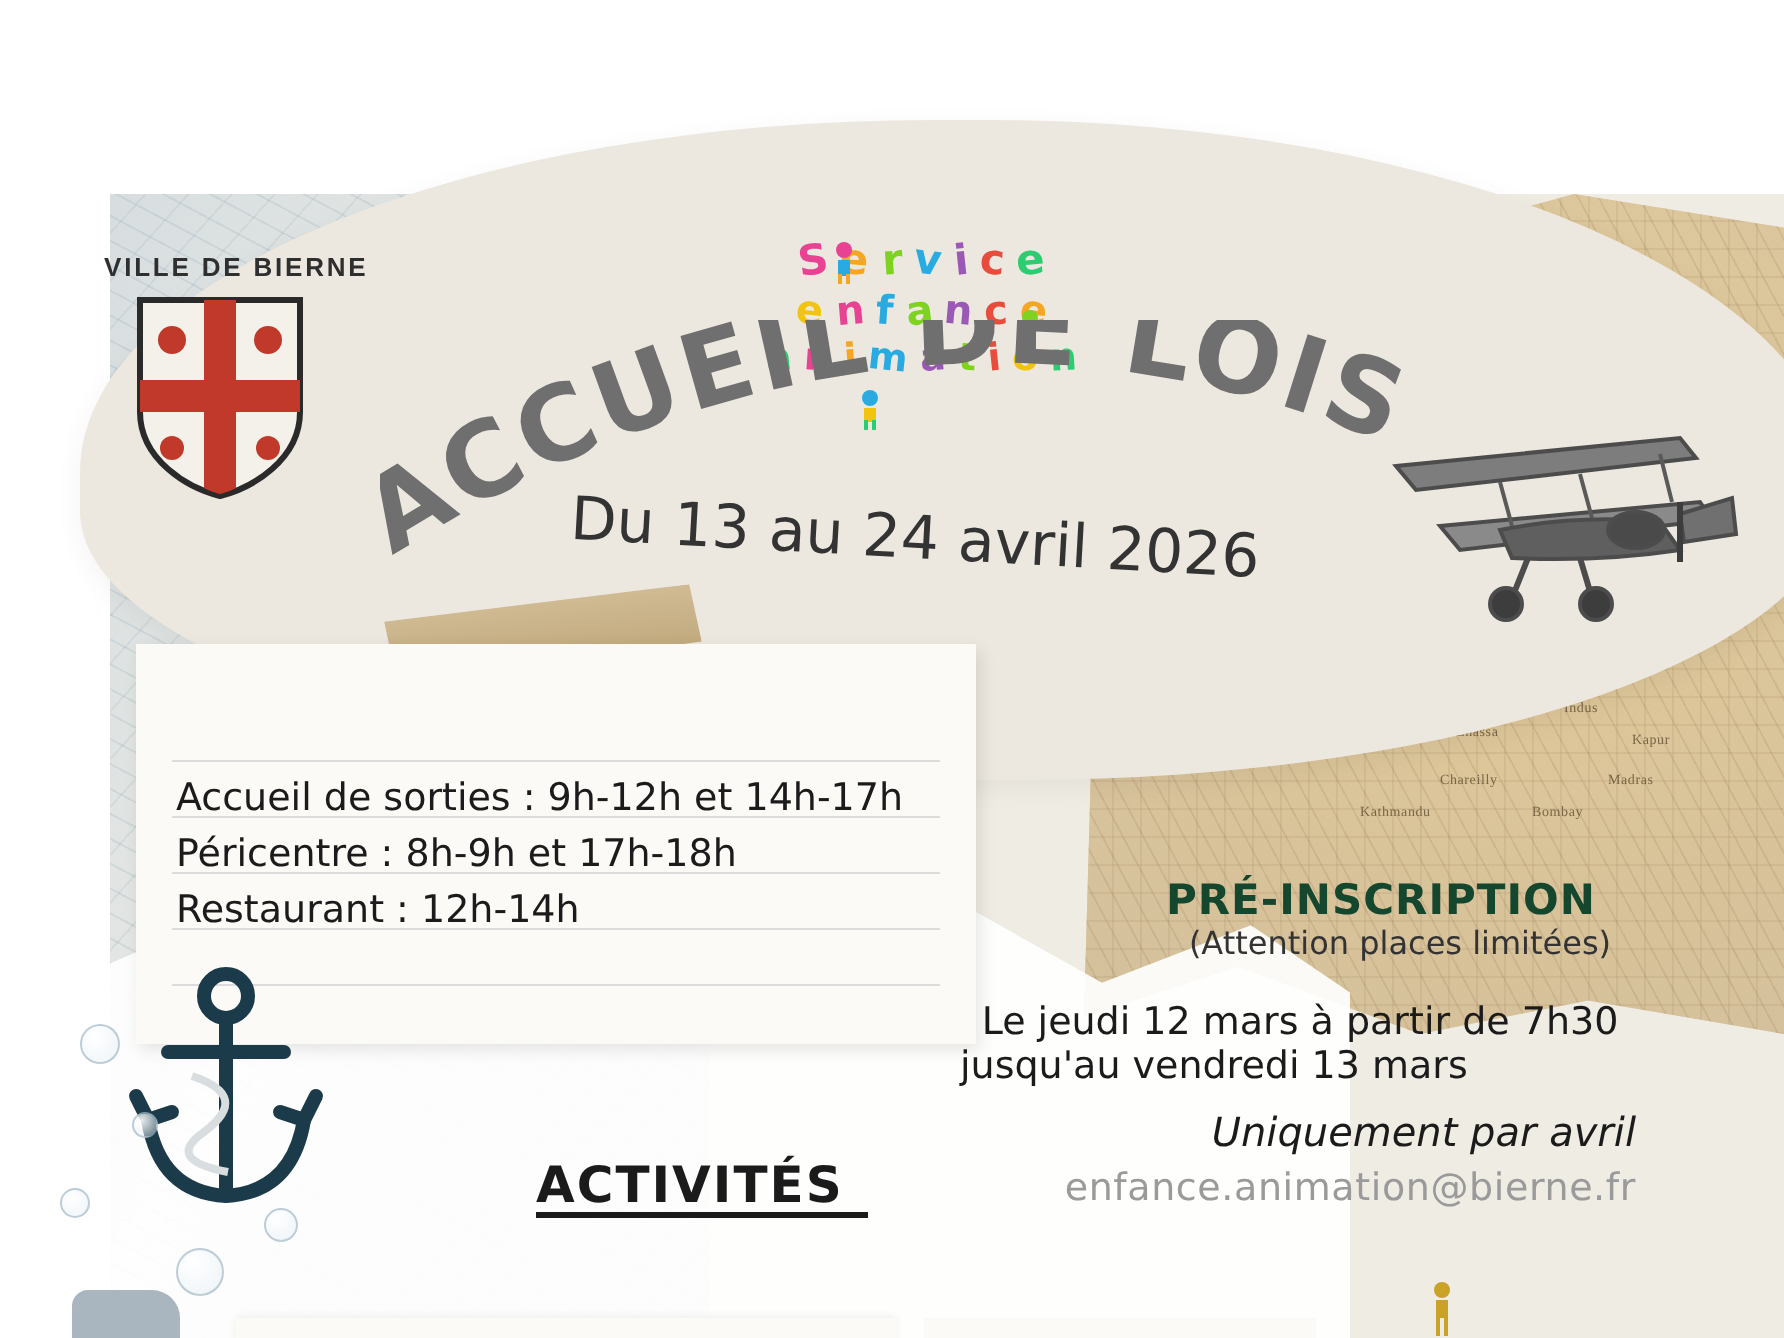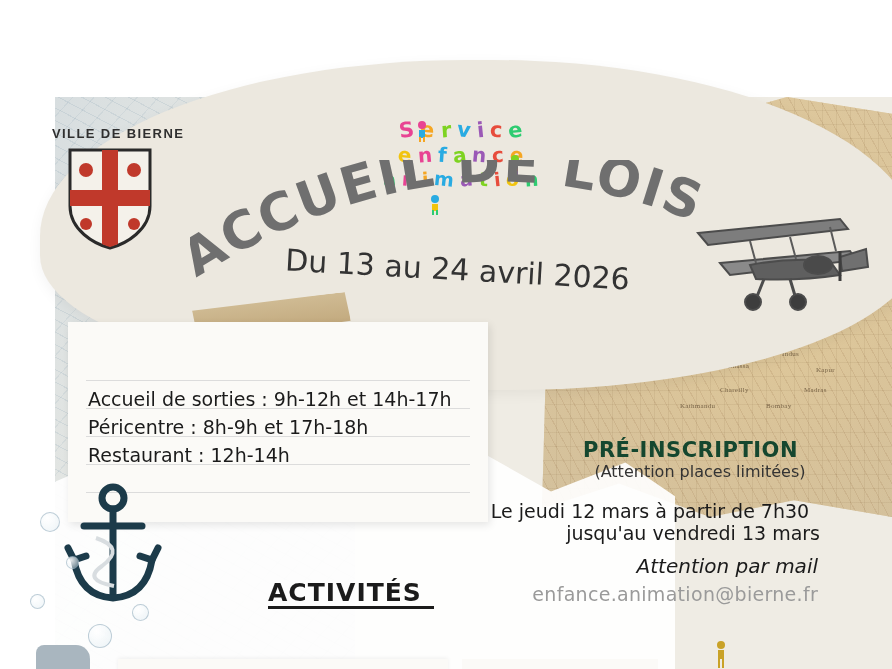--- a/index.html
+++ b/index.html
@@ -259,21 +259,20 @@
     text-align: center;
     font-family: "DejaVu Sans", sans-serif;
     font-size: 19px;
     color: #1b1b1b;
   }
   .preins-l2 {
     position: absolute;
     left: 480px;
     top: 522px;
     width: 340px;
-    text-align: right;
     font-family: "DejaVu Sans", sans-serif;
     font-size: 19px;
     color: #1b1b1b;
   }
   .preins-mail-label {
     position: absolute;
     left: 480px;
     top: 554px;
     width: 338px;
     text-align: right;
@@ -517,21 +516,21 @@
   <div class="bubble" style="left:40px; top:512px; width:18px; height:18px;"></div>
   <div class="bubble" style="left:66px; top:556px; width:11px; height:11px;"></div>
   <div class="bubble" style="left:132px; top:604px; width:15px; height:15px;"></div>
   <div class="bubble" style="left:88px; top:624px; width:22px; height:22px;"></div>
   <div class="bubble" style="left:30px; top:594px; width:13px; height:13px;"></div>
 
   <div class="preins-title">PRÉ-INSCRIPTION</div>
   <div class="preins-sub">(Attention places limitées)</div>
   <div class="preins-l1">Le jeudi 12 mars à partir de 7h30</div>
   <div class="preins-l2">jusqu'au vendredi 13 mars</div>
-  <div class="preins-mail-label">Attention par mail</div>
+  <div class="preins-mail-label">Uniquement par avril</div>
   <div class="preins-mail">enfance.animation@bierne.fr</div>
 
   <div class="activites-title">ACTIVITÉS</div>
   <div class="activites-underline"></div>
 
   <div class="bottom-card"></div>
   <div class="bottom-card-2"></div>
   <div class="bottom-left-blob"></div>
   <svg class="kid-figure" viewBox="0 0 18 29">
     <circle cx="9" cy="5" r="4" fill="#c9a227"></circle>

